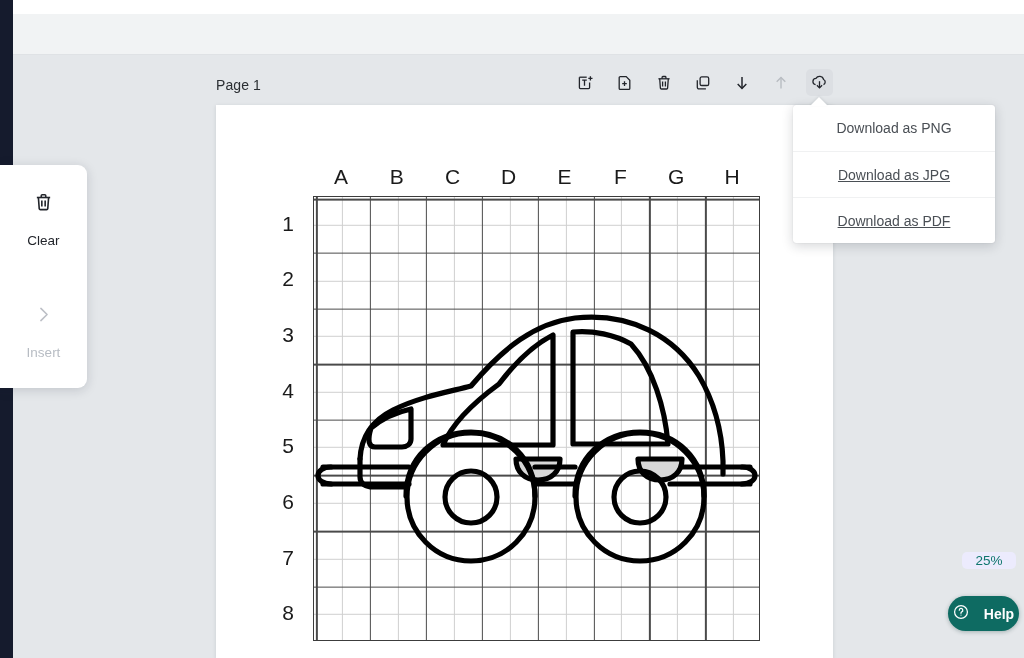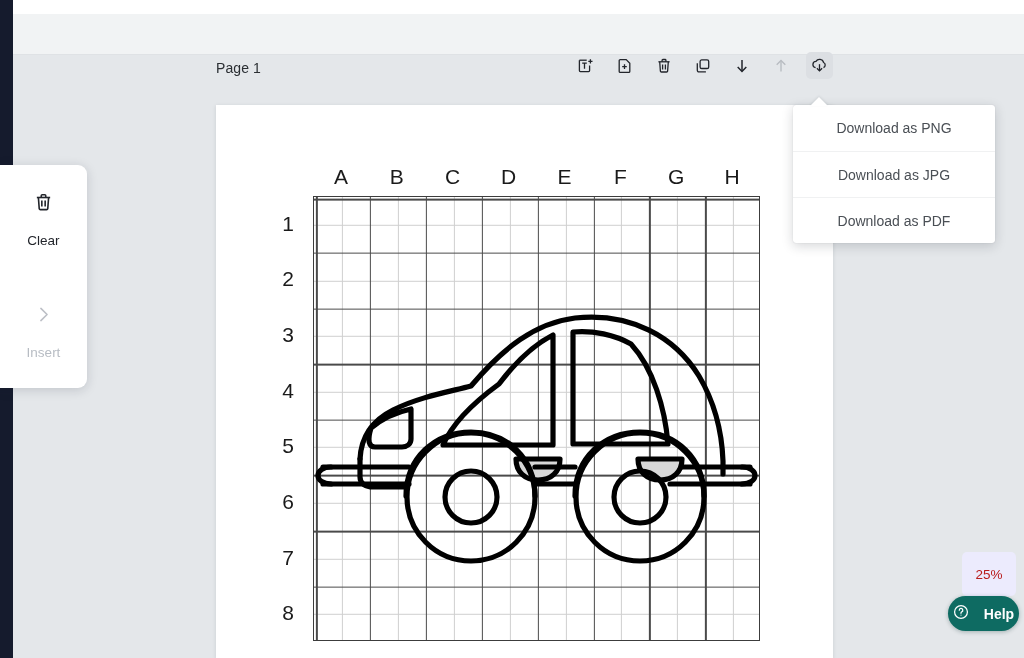--- a/index.html
+++ b/index.html
@@ -38,21 +38,21 @@
 
   
   .workspace {
     position: absolute; left: 13px; top: 55px;
     width: 1011px; height: 603px;
     background: #e4e7ea;
   }
 
   
   .page-toolbar {
-    position: absolute; left: 216px; top: 52px;
+    position: absolute; left: 216px; top: 69px;
     width: 617px; height: 34px; text-align: right;
   }
   .page-label {
     position: absolute; left: 0; top: 8px;
     font-size: 14px; color: #2b2f33;
     letter-spacing: .1px;
   }
   .tool-icons {
     position: absolute; right: 0; top: 0;
     display: flex; align-items: center; gap: 12px;
@@ -86,21 +86,21 @@
     border-right: 9px solid transparent;
     border-bottom: 9px solid #ffffff;
     filter: drop-shadow(0 -1px 1px rgba(20,25,40,.10));
   }
   .menu-item {
     height: 46px;
     display: flex; align-items: center; justify-content: center;
     font-size: 14px; color: #4a4f55;
     cursor: pointer;
   }
-  .menu-item + .menu-item { border-top: 1px solid #f0f1f2; }
+  .menu-item + .menu-item { border-top: 1px solid #f0f1f2; text-decoration: underline; }
 
   
   .page-canvas {
     position: absolute; left: 216px; top: 105px;
     width: 617px; height: 553px;
     background: #ffffff;
     box-shadow: 0 1px 4px rgba(30,35,50,.13);
   }
 
   
@@ -177,25 +177,25 @@
   }
   .panel-item .label {
     font-size: 13.5px; color: #22252b;
   }
   .panel-item.is-disabled .label { color: #b7bcc3; }
   .panel-item.is-disabled svg { opacity: .45; }
 
   
   .zoom-badge {
     position: absolute; left: 962px; top: 552px;
-    width: 54px; height: 44px;
+    width: 54px; height: 17px;
     background: #ecebfd;
     border-radius: 5px;
     display: flex; align-items: center; justify-content: center;
-    font-size: 13.5px; color: #b91c1c;
+    font-size: 13.5px; color: #0f766e;
     z-index: 45;
     cursor: pointer;
   }
   .help-btn {
     position: absolute; left: 948px; top: 596px;
     width: 71px; height: 35px;
     background: #0e6b62;
     border-radius: 18px;
     display: flex; align-items: center; justify-content: center;
     gap: 15px;

